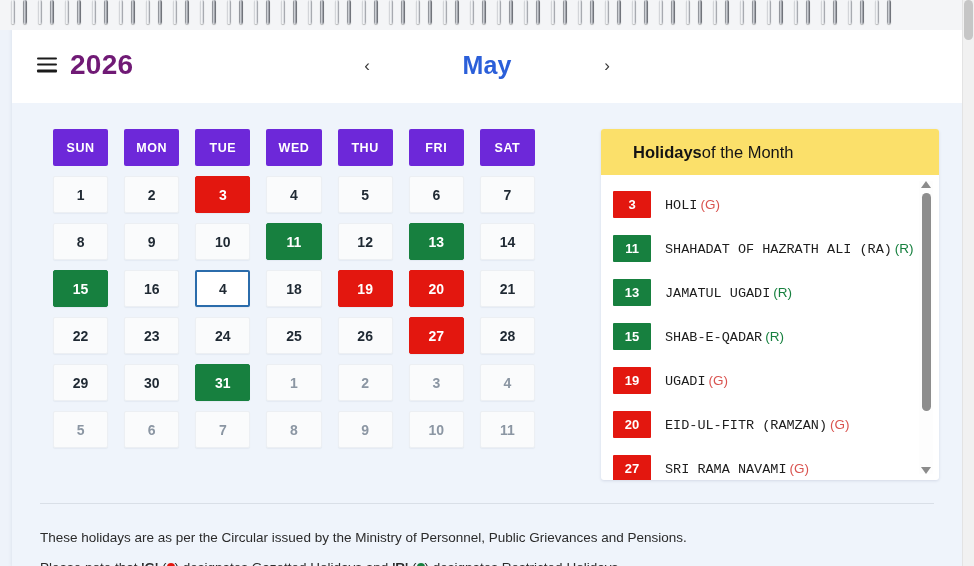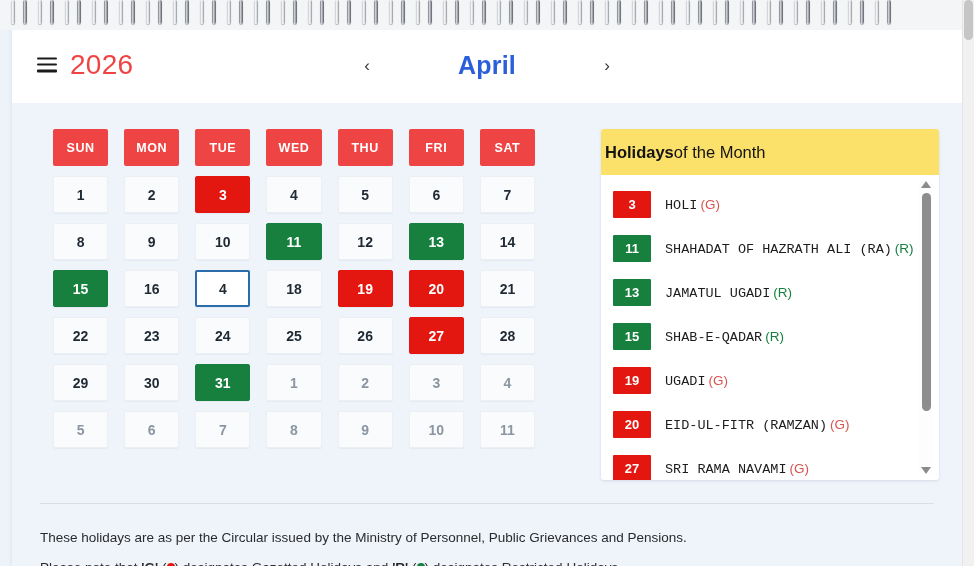--- a/index.html
+++ b/index.html
@@ -93,23 +93,24 @@
     background: #1b1b1b;
     border-radius: 1px;
   }
 
   .year {
     position: absolute;
     left: 58px;
     top: 50%;
     transform: translateY(-50%);
     font-size: 28px;
-    color: #ef4444;
+    color: #701a75;
     letter-spacing: .3px;
     cursor: pointer;
+    font-weight: bold;
   }
 
   .month-nav {
     position: absolute;
     left: 0; right: 0;
     top: 50%;
     transform: translateY(-50%);
     display: flex;
     align-items: center;
     justify-content: center;
@@ -149,21 +150,21 @@
     width: 482px;
   }
   .wk-row, .day-row {
     display: grid;
     grid-template-columns: repeat(7, 1fr);
     column-gap: 16px;
     margin-bottom: 10px;
   }
   .wk {
     height: 37px;
-    background: #ef4444;
+    background: #6d28d9;
     color: #ffffff;
     font-size: 12.5px;
     font-weight: bold;
     letter-spacing: .6px;
     display: flex;
     align-items: center;
     justify-content: center;
     border-radius: 2px;
     cursor: pointer;
   }
@@ -199,21 +200,21 @@
     background: #ffffff;
     border-radius: 3px;
     box-shadow: 0 1px 3px rgba(30,50,90,.13);
     overflow: hidden;
   }
   .hol-head {
     height: 46px;
     background: #fbe06a;
     display: flex;
     align-items: center;
-    padding-left: 4px;
+    padding-left: 32px;
     font-size: 16.5px;
     color: #141414;
   }
   .hol-head b { font-weight: bold; }
   .hol-head span.rest { font-weight: normal; }
 
   .hol-list {
     position: relative;
     height: 305px;
     padding: 14px 0 0 0;
@@ -476,21 +477,21 @@
       <div class="hamburger">
         <span></span>
         <span></span>
         <span></span>
       </div>
 
       <div class="year">2026</div>
 
       <div class="month-nav">
         <div class="navarrow">‹</div>
-        <div class="month-name">April</div>
+        <div class="month-name">May</div>
         <div class="navarrow">›</div>
       </div>
     </div>
 
     <div class="board">
 
       <div class="cal">
         <div class="wk-row" id="wk-row">
             <div class="wk">SUN</div>
             <div class="wk">MON</div>

